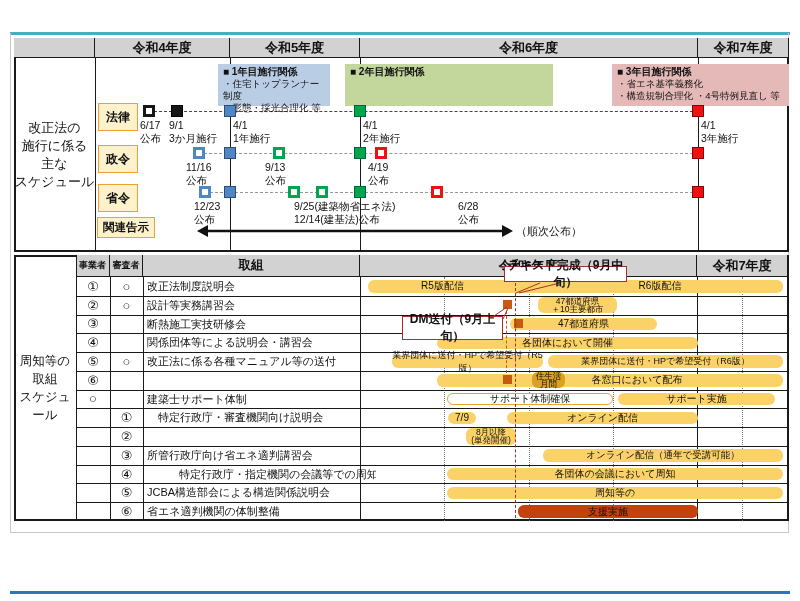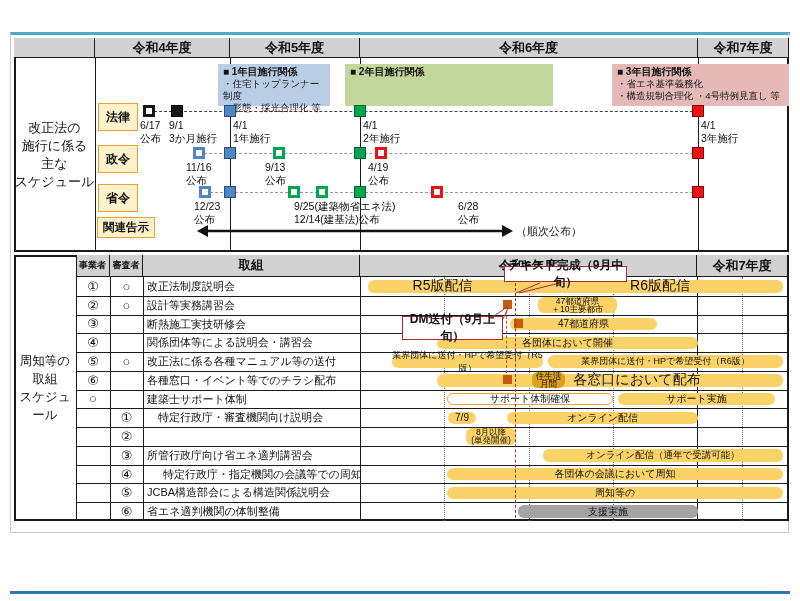--- a/index.html
+++ b/index.html
@@ -27,21 +27,21 @@
   .callout{z-index:3;padding:2px 5px;font-size:9.5px;line-height:12px;}
   .callout .t{font-size:10px;font-weight:bold;}
   .dash-line{height:0;z-index:1;}
   .marker{z-index:4;}
   .datelabel{font-size:10.5px;line-height:12.5px;z-index:4;white-space:pre;}
   
   .numcell{font-size:13px;z-index:2;}
   .taskname{font-size:11px;line-height:18px;white-space:nowrap;overflow:hidden;z-index:2;padding-left:4px;}
   .bar{border-radius:6px;z-index:2;font-size:10px;}
   .bar2{font-size:8.5px;line-height:8.5px;}
-  .flabel{z-index:3;font-size:14px;text-align:center;}
+  .flabel{z-index:3;font-size:10px;text-align:center;}
   .redbox{background:#fff;border:1.5px solid #b02b2b;z-index:8;font-size:12px;font-weight:bold;}
   .sq{width:9px;height:9px;z-index:5;}
   svg{position:absolute;left:0;top:0;z-index:6;pointer-events:none;}
 </style>
 </head>
 <body>
 
 <div id="root">
   <div class="abs" id="top-rule" style="background: rgb(75, 172, 198);"></div>
   <div class="abs" id="slide-frame"></div>
@@ -181,21 +181,20 @@
       <div class="abs bar center preline" style="left: 437px; width: 261px; top: 336.508px; height: 12.5px; background: rgb(251, 210, 103);">各団体において開催</div>
       <div class="abs hline" style="left: 76px; top: 352.077px; width: 713px;"></div>
       <div class="abs numcell center" style="left: 76px; top: 352.077px; width: 34px; height: 18.7692px;">⑤</div>
       <div class="abs numcell center" style="left: 110px; top: 352.077px; width: 33px; height: 18.7692px;">○</div>
       <div class="abs taskname" style="left: 143px; top: 352.077px; width: 217px; height: 18.7692px; line-height: 18.7692px;">改正法に係る各種マニュアル等の送付</div>
       <div class="abs bar center preline" style="left: 392px; width: 151px; top: 355.277px; height: 12.5px; background: rgb(251, 210, 103); font-size: 9px;">業界団体に送付・HPで希望受付（R5版）</div>
       <div class="abs bar center preline" style="left: 548px; width: 235px; top: 355.277px; height: 12.5px; background: rgb(251, 210, 103); font-size: 9px;">業界団体に送付・HPで希望受付（R6版）</div>
       <div class="abs hline" style="left: 76px; top: 370.846px; width: 713px;"></div>
       <div class="abs numcell center" style="left: 76px; top: 370.846px; width: 34px; height: 18.7692px;">⑥</div>
       <div class="abs numcell center" style="left: 110px; top: 370.846px; width: 33px; height: 18.7692px;"></div>
-      <div class="abs taskname" style="left: 143px; top: 370.846px; width: 217px; height: 18.7692px; line-height: 18.7692px;">各種窓口・イベント等でのチラシ配布</div>
       <div class="abs bar center" style="left: 437px; width: 346px; top: 374.046px; height: 12.5px; background: rgb(251, 210, 103);"></div>
       <div class="abs bar center bar2 preline" style="left: 532px; width: 33px; top: 371.846px; height: 16.5px; background: rgb(220, 161, 30); z-index: 4;">住生活
 月間</div>
       <div class="abs flabel center" style="left: 572px; top: 374.046px; width: 130px; height: 12.5px;">各窓口において配布</div>
       <div class="abs sq" style="left: 502.5px; top: 375.346px; background: rgb(197, 90, 17);"></div>
       <div class="abs hline" style="left: 76px; top: 389.615px; width: 713px;"></div>
       <div class="abs numcell center" style="left: 76px; top: 389.615px; width: 34px; height: 18.7692px;">○</div>
       <div class="abs numcell center" style="left: 110px; top: 389.615px; width: 33px; height: 18.7692px;"></div>
       <div class="abs taskname" style="left: 143px; top: 389.615px; width: 217px; height: 18.7692px; line-height: 18.7692px;">建築士サポート体制</div>
       <div class="abs bar center preline" style="left: 447px; width: 166px; top: 392.815px; height: 12.5px; background: rgb(255, 255, 255); border: 1.5px solid rgb(240, 160, 48);">サポート体制確保</div>
@@ -212,32 +211,32 @@
       <div class="abs bar center bar2 preline" style="left: 466px; width: 50px; top: 428.154px; height: 16.5px; background: rgb(251, 210, 103); z-index: 4;">8月以降
 (単発開催)</div>
       <div class="abs hline" style="left: 76px; top: 445.923px; width: 713px;"></div>
       <div class="abs numcell center" style="left: 76px; top: 445.923px; width: 34px; height: 18.7692px;"></div>
       <div class="abs numcell center" style="left: 110px; top: 445.923px; width: 33px; height: 18.7692px;">③</div>
       <div class="abs taskname" style="left: 143px; top: 445.923px; width: 217px; height: 18.7692px; line-height: 18.7692px;">所管行政庁向け省エネ適判講習会</div>
       <div class="abs bar center preline" style="left: 543px; width: 240px; top: 449.123px; height: 12.5px; background: rgb(251, 210, 103); font-size: 9.5px;">オンライン配信（通年で受講可能）</div>
       <div class="abs hline" style="left: 76px; top: 464.692px; width: 713px;"></div>
       <div class="abs numcell center" style="left: 76px; top: 464.692px; width: 34px; height: 18.7692px;"></div>
       <div class="abs numcell center" style="left: 110px; top: 464.692px; width: 33px; height: 18.7692px;">④</div>
-      <div class="abs taskname" style="left: 143px; top: 464.692px; width: 217px; height: 26px; line-height: 18.7692px; padding-left: 20px;">特定行政庁・指定機関の会議等での周知</div>
+      <div class="abs taskname" style="left: 159px; top: 464.692px; width: 217px; height: 26px; line-height: 18.7692px; padding-left: 20px;">特定行政庁・指定機関の会議等での周知</div>
       <div class="abs bar center preline" style="left: 447px; width: 336px; top: 467.892px; height: 12.5px; background: rgb(251, 210, 103);">各団体の会議において周知</div>
       <div class="abs hline" style="left: 76px; top: 483.462px; width: 713px;"></div>
       <div class="abs numcell center" style="left: 76px; top: 483.462px; width: 34px; height: 18.7692px;"></div>
       <div class="abs numcell center" style="left: 110px; top: 483.462px; width: 33px; height: 18.7692px;">⑤</div>
       <div class="abs taskname" style="left: 143px; top: 483.462px; width: 217px; height: 18.7692px; line-height: 18.7692px;">JCBA構造部会による構造関係説明会</div>
       <div class="abs bar center preline" style="left: 447px; width: 336px; top: 486.662px; height: 12.5px; background: rgb(251, 210, 103);">周知等の</div>
       <div class="abs hline" style="left: 76px; top: 502.231px; width: 713px;"></div>
       <div class="abs numcell center" style="left: 76px; top: 502.231px; width: 34px; height: 18.7692px;"></div>
       <div class="abs numcell center" style="left: 110px; top: 502.231px; width: 33px; height: 18.7692px;">⑥</div>
       <div class="abs taskname" style="left: 143px; top: 502.231px; width: 217px; height: 18.7692px; line-height: 18.7692px;">省エネ適判機関の体制整備</div>
-      <div class="abs bar center preline" style="left: 518px; width: 180px; top: 505.431px; height: 12.5px; background: #a3a3a3;">支援実施</div>
+      <div class="abs bar center preline" style="left: 518px; width: 180px; top: 505.431px; height: 12.5px; background: #c2410c;">支援実施</div>
     </div>
 
   <div class="abs" style="left:515px;top:283px;height:235px;width:0;border-left:1.5px dashed #b02b2b;z-index:6;"></div>
   <div class="abs" style="left:506px;top:306px;height:72px;width:0;border-left:1.5px dashed #c55a11;z-index:6;"></div>
 
   <div class="abs redbox center" style="left:504px;top:266px;width:123px;height:16px;">テキスト完成（9月中旬）</div>
   <div class="abs redbox center" style="left:402px;top:316px;width:101px;height:24px;">DM送付（9月上旬）</div>
 
   <svg width="800" height="601" viewBox="0 0 800 601">
     <g>

